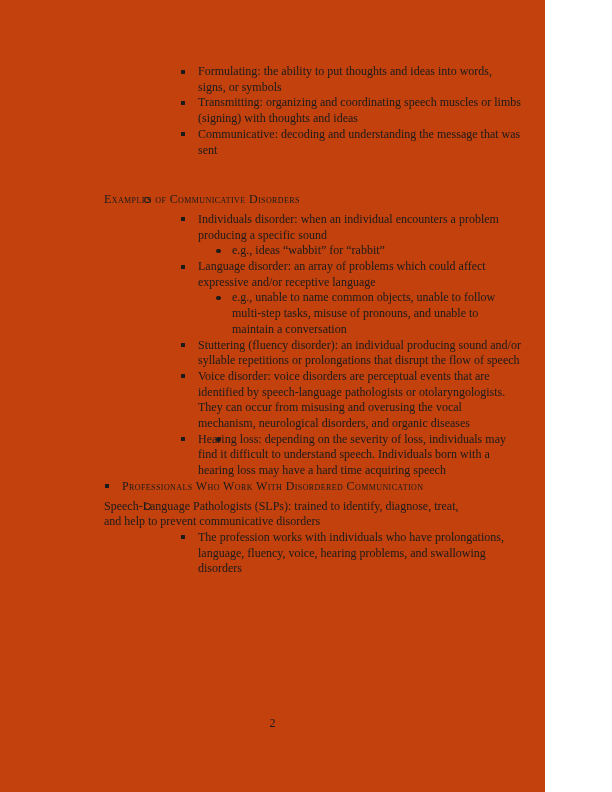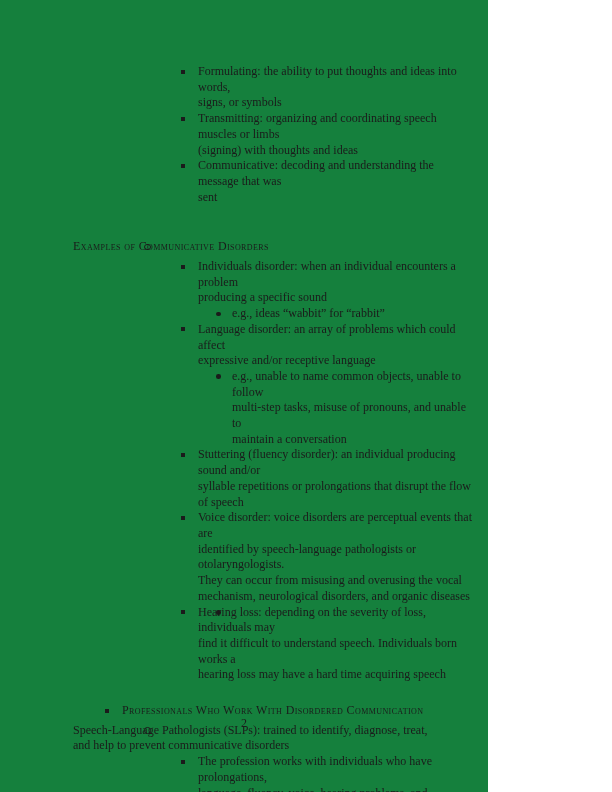--- a/index.html
+++ b/index.html
@@ -1,36 +1,36 @@
 <!DOCTYPE html>
 <html><head>
 <meta charset="utf-8">
 <style>
   html,body { margin:0; padding:0; background:#ffffff; }
   .page {
     position: relative;
-    width: 488px;
+    width: 545px;
     height: 792px;
-    background: #15803d;
+    background: #c2410c;
     overflow: hidden;
     font-family: "Liberation Serif", serif;
     color: #1b1b1b;
   }
   .content {
     position: absolute;
     top: 64px;
     left: 0;
     right: 14px;
     font-size: 12px;
     line-height: 15.7px;
   }
   .li { position: relative; }
   .li .txt { white-space: pre-line; }
   .level-1 { padding-left: 122px; }
-  .level-2 { padding-left: 73px; }
+  .level-2 { padding-left: 104px; }
   .level-3 { padding-left: 198px; }
   .level-4 { padding-left: 232px; }
   .level-1 .bullet { left: 105px; }
   .level-2 .bullet { left: 144px; }
   .level-3 .bullet { left: 181px; }
   .level-4 .bullet { left: 216px; }
   .bullet { position: absolute; top: 5.5px; display: block; }
   .bullet.sq   { width: 4px; height: 4px; background: #1b1b1b; }
   .bullet.circ { width: 4.5px; height: 4.5px; border: 1px solid #1b1b1b; border-radius: 50%; background: transparent; top: 4.5px; }
   .bullet.dot  { width: 4.5px; height: 4.5px; background: #1b1b1b; border-radius: 50%; }
@@ -131,24 +131,24 @@
 identified by speech-language pathologists or otolaryngologists.
 They can occur from misusing and overusing the vocal
 mechanism, neurological disorders, and organic diseases</div>
       </div>
       <div class="li level-4">
         <span class="bullet dot"></span>
       </div>
       <div class="li level-3">
         <span class="bullet sq"></span>
         <div class="txt">Hearing loss: depending on the severity of loss, individuals may
-find it difficult to understand speech. Individuals born works a
+find it difficult to understand speech. Individuals born with a
 hearing loss may have a hard time acquiring speech</div>
       </div>
-      <div class="li level-1 smallcaps" style="margin-top: 20px;">
+      <div class="li level-1 smallcaps" style="margin-top: 0;">
         <span class="bullet sq"></span>
         <div class="txt">Professionals Who Work With Disordered Communication</div>
       </div>
       <div class="li level-2">
         <span class="bullet circ"></span>
         <div class="txt">Speech-Language Pathologists (SLPs): trained to identify, diagnose, treat,
 and help to prevent communicative disorders</div>
       </div>
       <div class="li level-3">
         <span class="bullet sq"></span>

